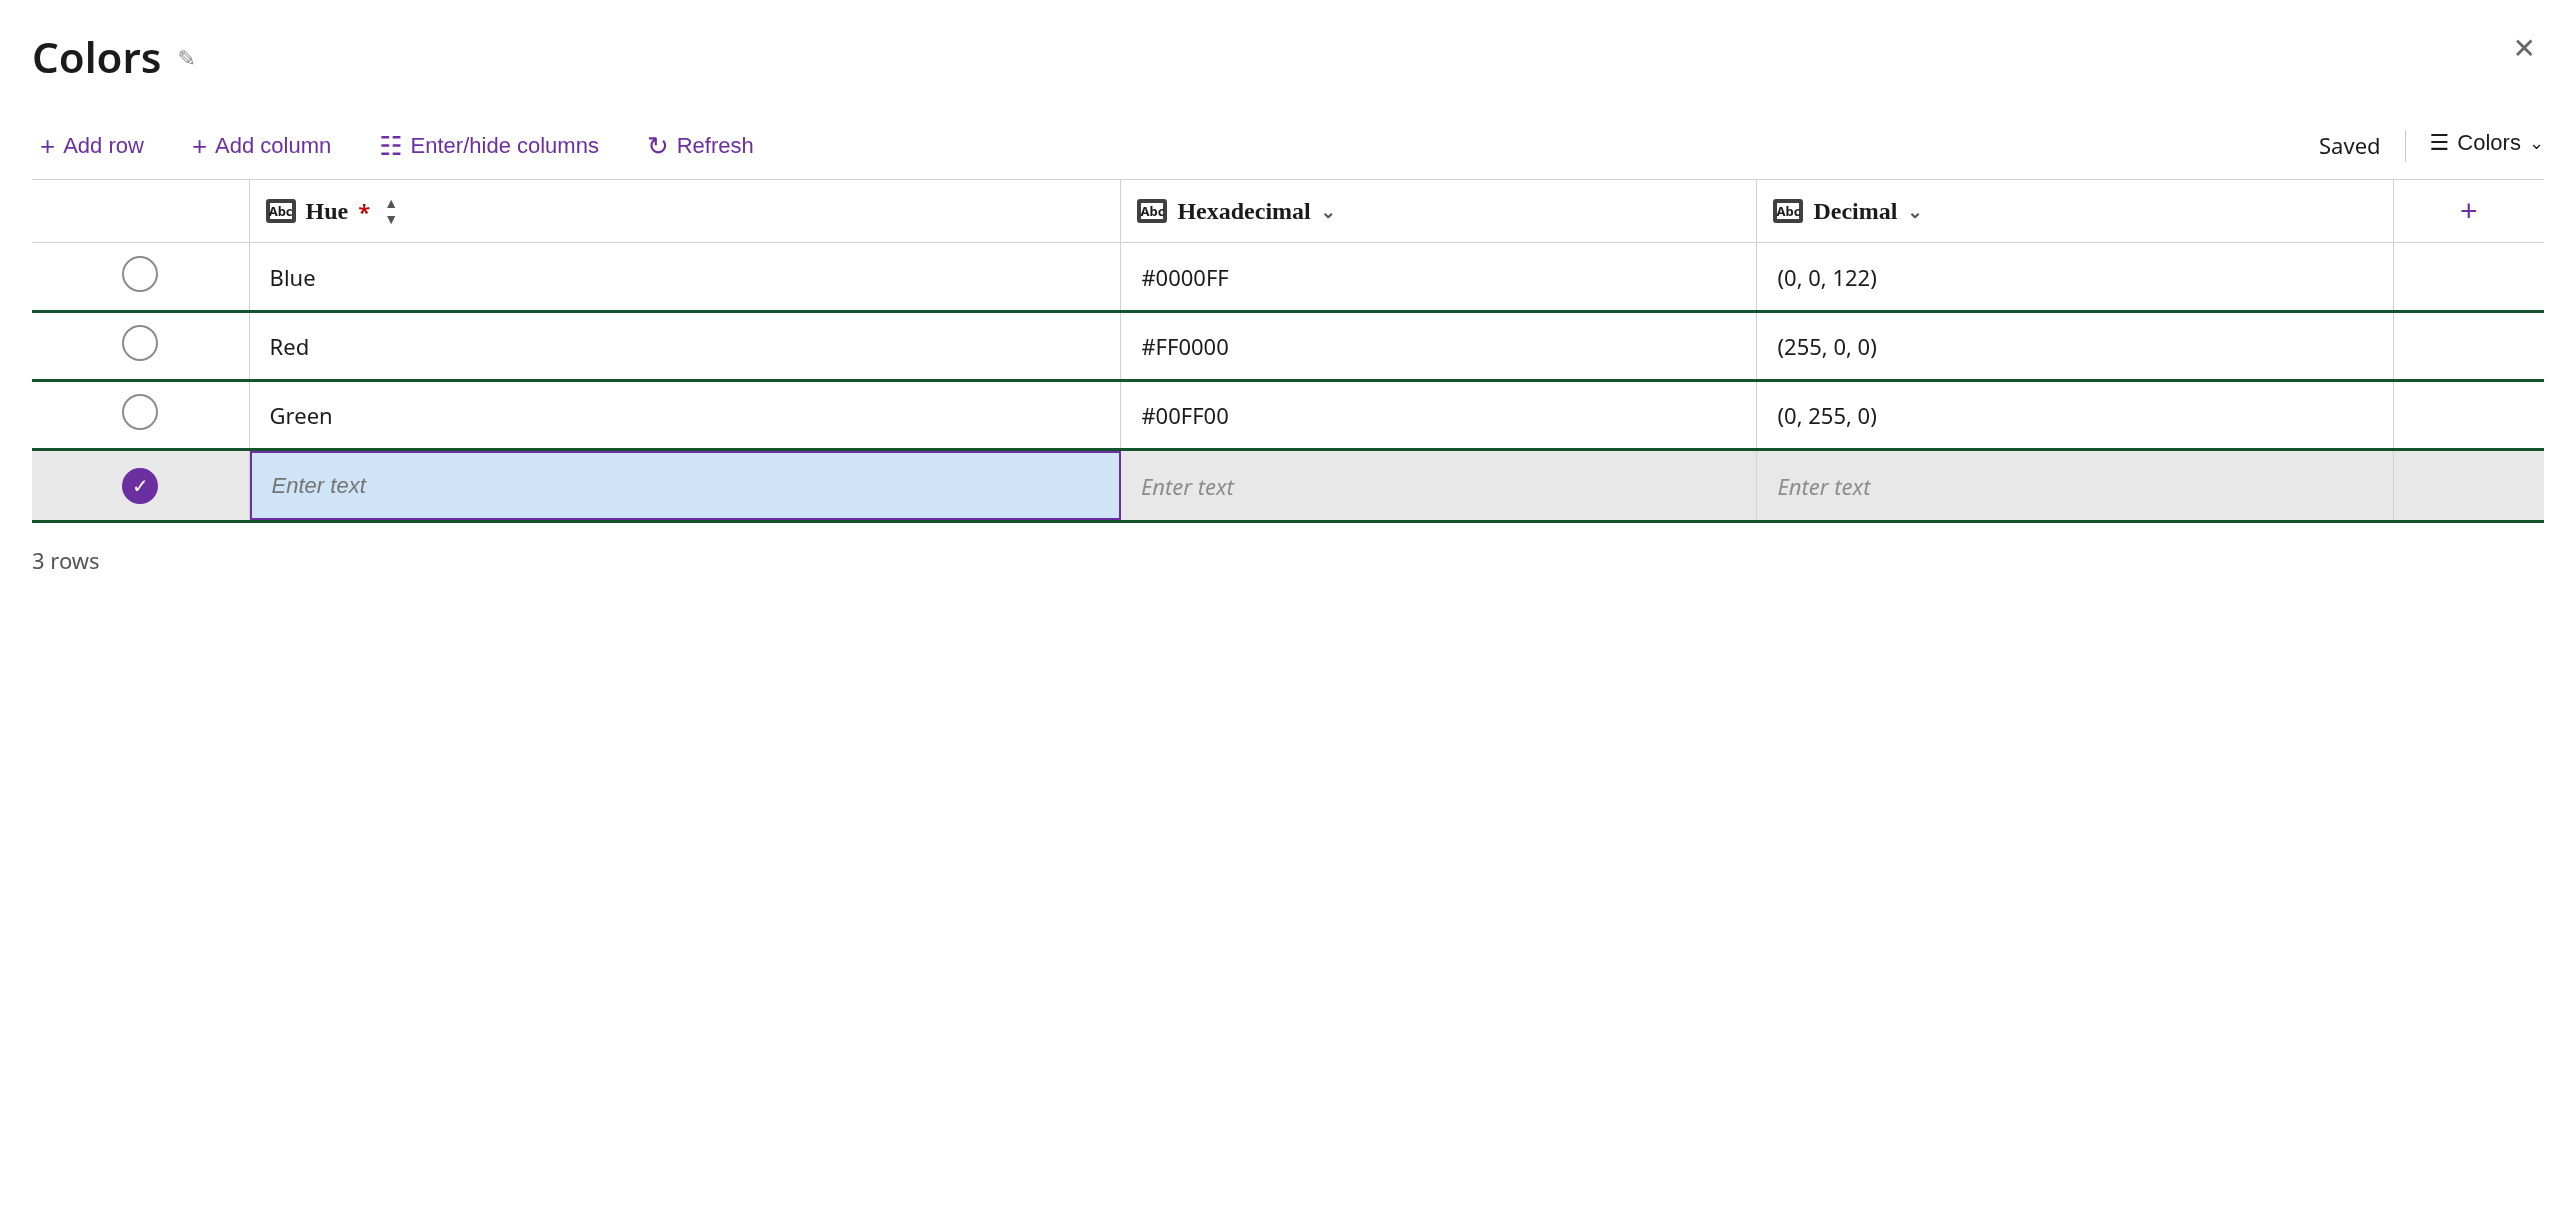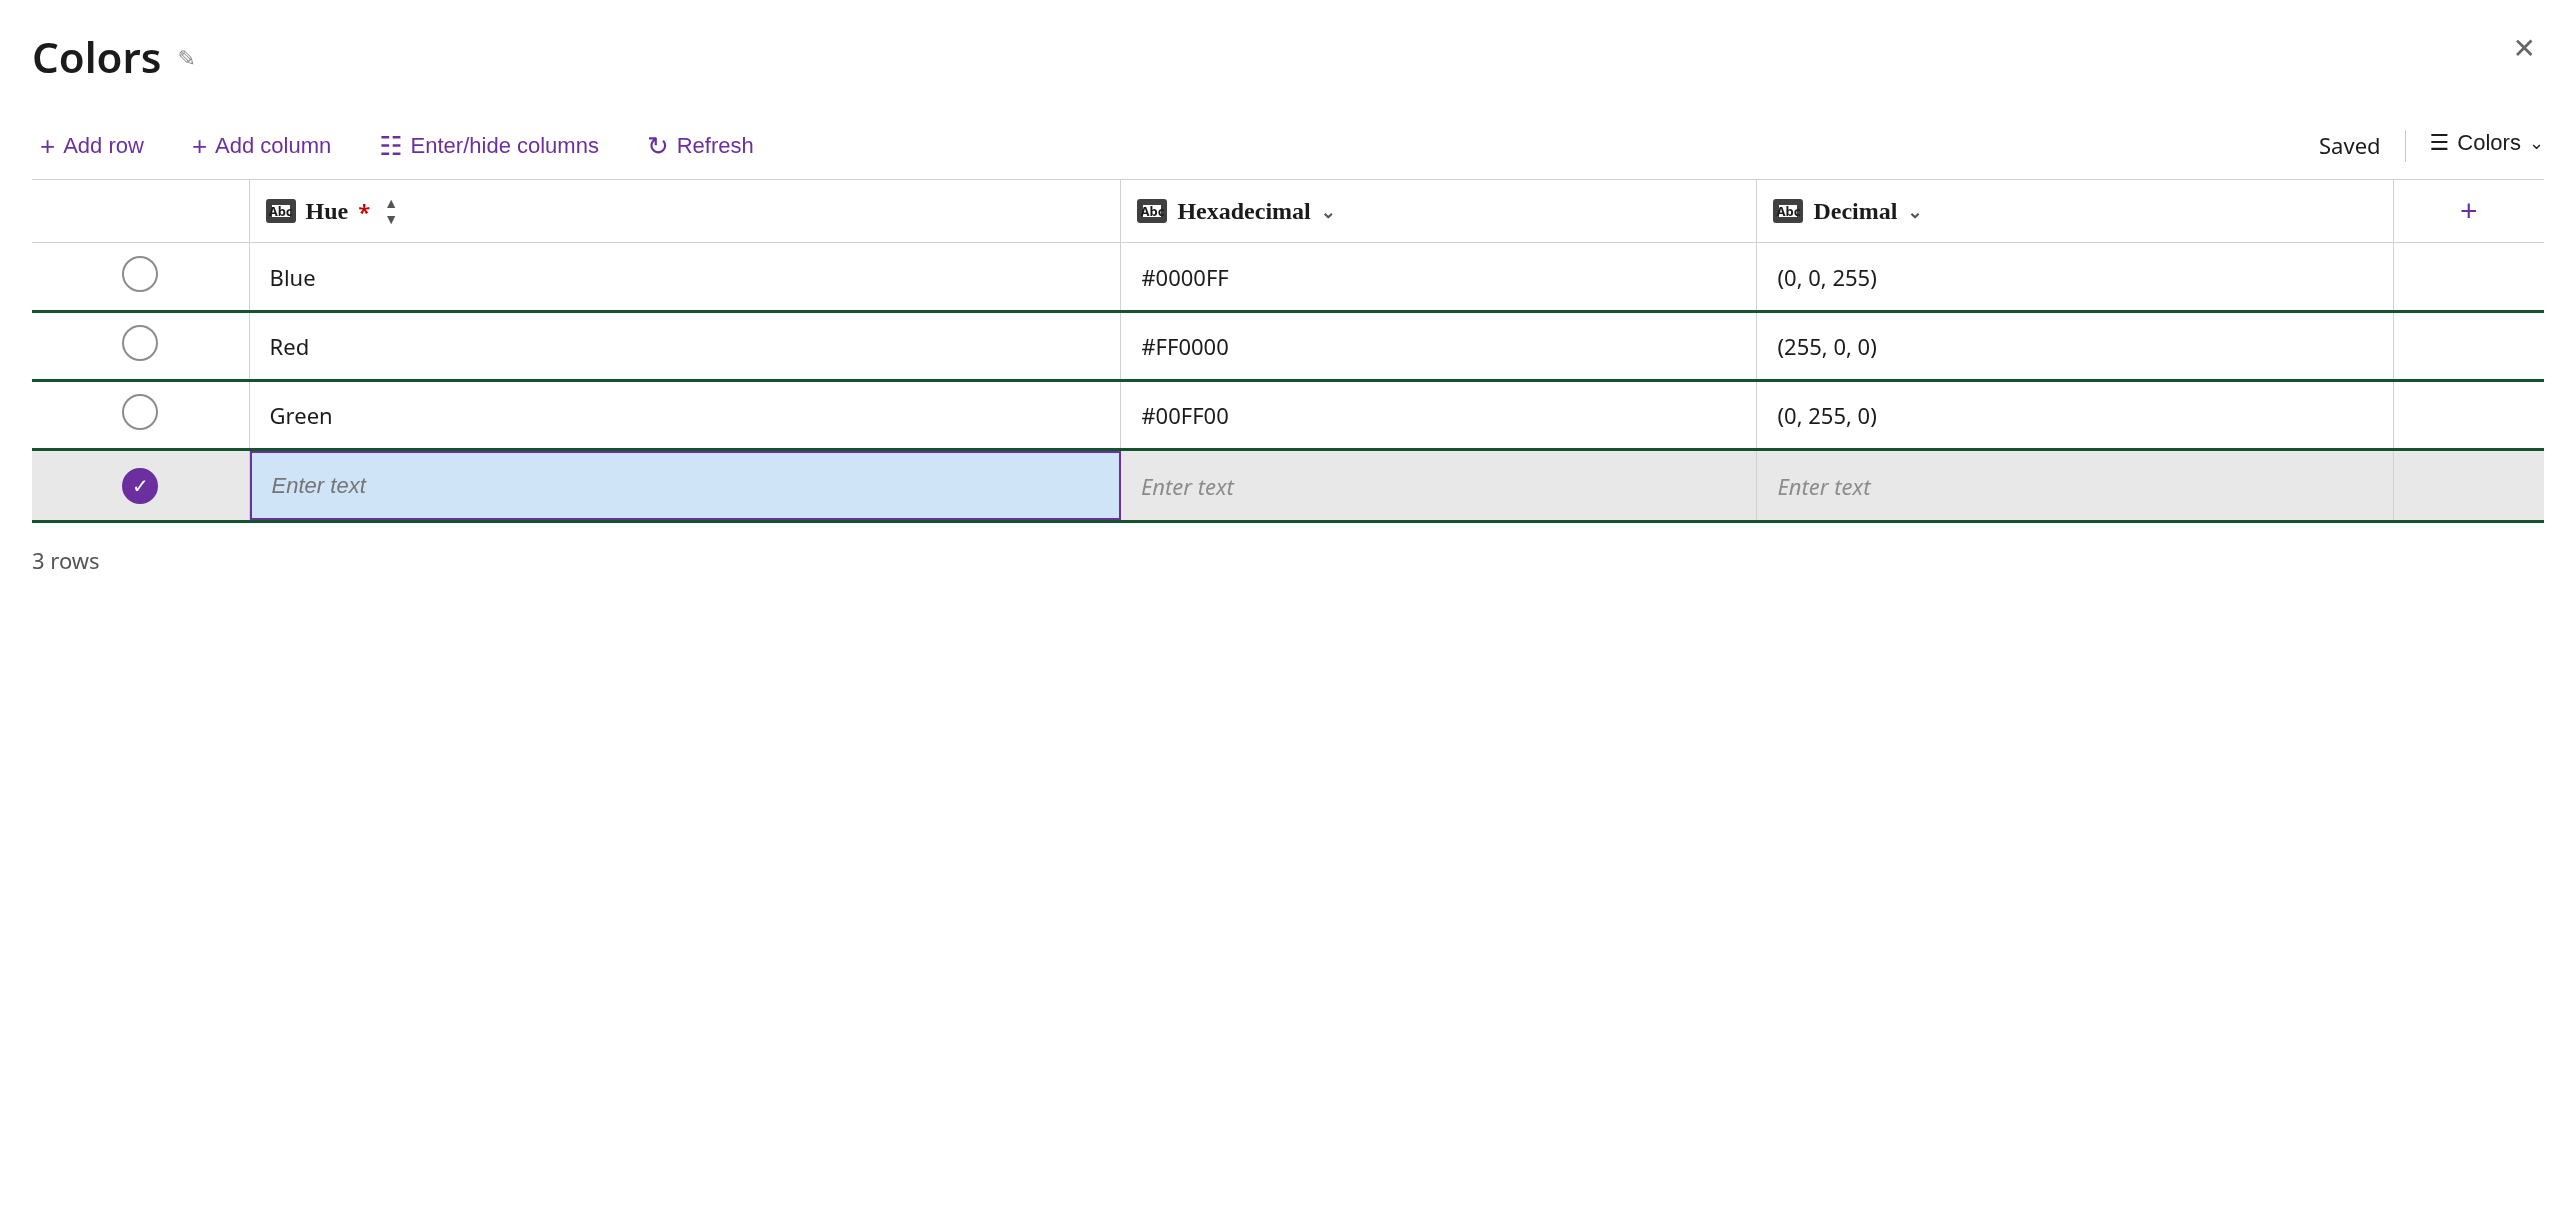--- a/index.html
+++ b/index.html
@@ -173,21 +173,21 @@
       align-items: center;
       gap: 10px;
     }
 
     .col-icon {
       display: inline-flex;
       align-items: center;
       justify-content: center;
       width: 30px;
       height: 24px;
-      border: 6px solid #404040;
+      border: 4px solid #404040;
       border-radius: 3px;
       font-size: 13px;
       font-weight: 700;
       color: #1b1b1b;
       flex-shrink: 0;
     }
 
     .col-label {
       font-size: 24px;
       font-weight: 600;
@@ -392,21 +392,21 @@
 
       <tr>
             <td class="selector-col"><div class="row-radio"></div></td>
             <td>
               <div class="cell-inner">Blue</div>
             </td>
             <td>
               <div class="cell-inner">#0000FF</div>
             </td>
             <td>
-              <div class="cell-inner">(0, 0, 255)</div>
+              <div class="cell-inner">(0, 0, 122)</div>
             </td>
             <td class="add-col"></td>
           </tr>
           <tr>
             <td class="selector-col"><div class="row-radio"></div></td>
             <td>
               <div class="cell-inner">Red</div>
             </td>
             <td>
               <div class="cell-inner">#FF0000</div>

